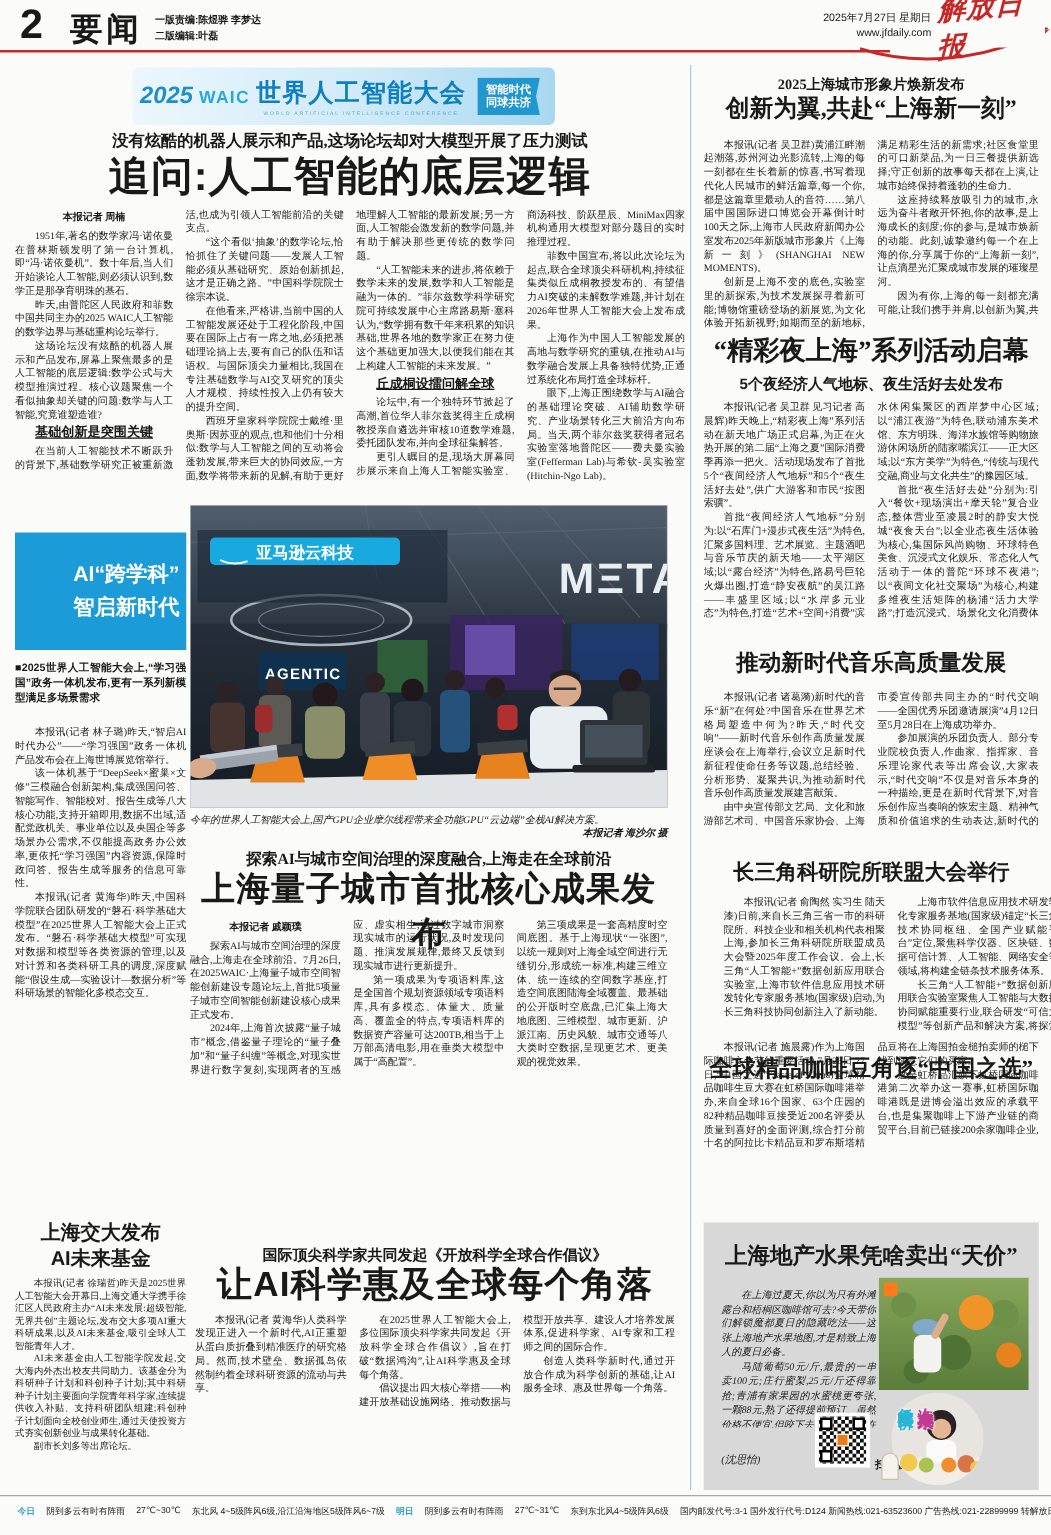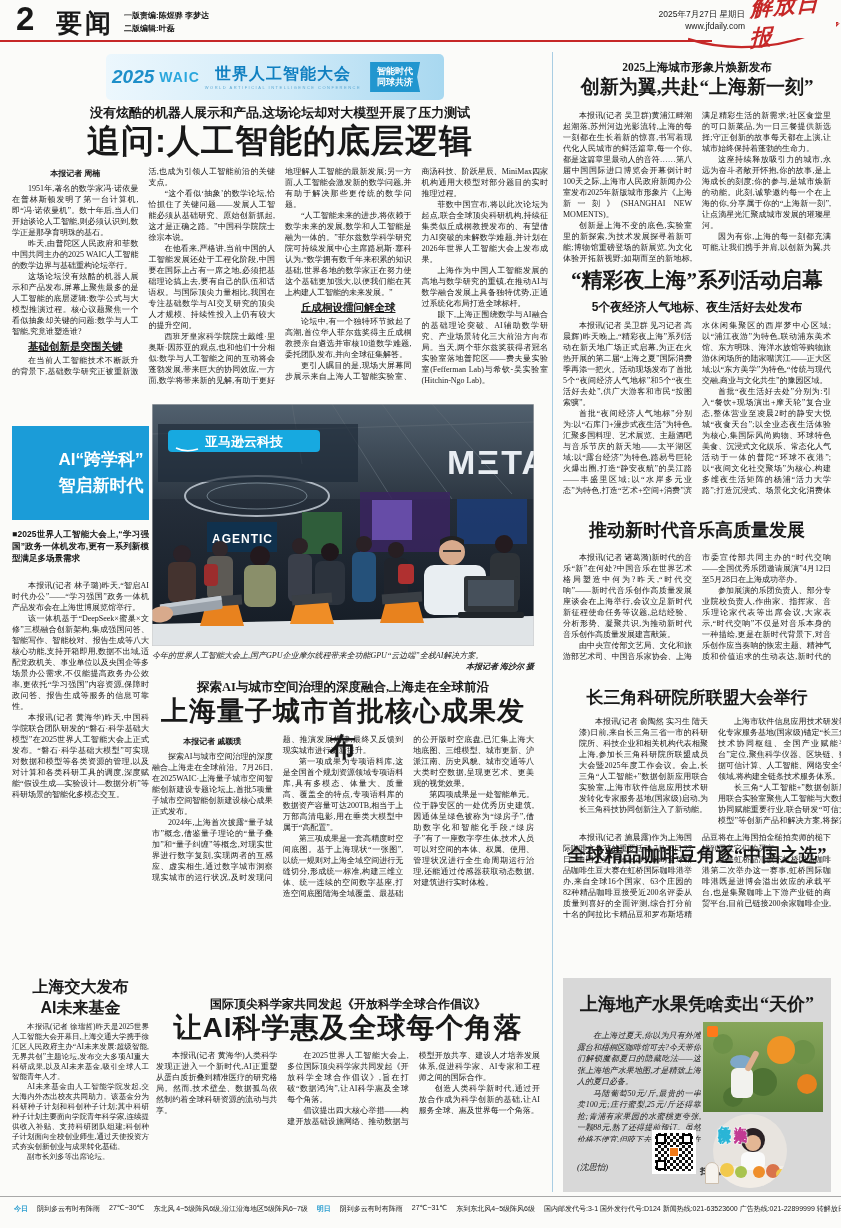--- a/index.html
+++ b/index.html
@@ -23,21 +23,21 @@
   #redline { left:0; top:40px; width:712px; height:2px; background:#c62828; }
   #swoosh { left:688px; top:22px; width:153px; height:38px; z-index:2; }
 
   
   #waic { left:106px; top:54px; width:338px; height:46px; border-radius:5px;
           background:linear-gradient(90deg,#ecf7fd,#cfeaf8 55%,#a8d8f0);
           display:flex; align-items:center; padding:0 6px; gap:5px; }
   #waic .yr { font-size:19px; font-weight:bold; font-style:italic; color:#1e8fc9; }
   #waic .acr { font-size:14px; font-weight:bold; color:#2aa7dd; letter-spacing:1px; }
   #waic .tblock { display:flex; flex-direction:column; align-items:center; }
-  #waic .ttl { font-size:16px; font-weight:bold; color:#0f7fc0; letter-spacing:1px; }
+  #waic .ttl { font-size:20px; font-weight:bold; color:#0f7fc0; letter-spacing:1px; }
   #waic .eng { font-size:4px; color:#5da9d3; letter-spacing:1.5px; }
   #waic .badge { margin-left:4px; background:#2196cf; color:#fff; font-size:9px; font-weight:bold;
                  line-height:11px; padding:4px 7px; text-align:center;
                  clip-path:polygon(0 0,100% 0,94% 50%,100% 100%,0 100%); }
 
   
   #lead-kicker { left:12px; top:104px; width:536px; font-size:13px; font-weight:bold; }
   #lead-headline { left:12px; top:119px; width:536px; font-size:33px; font-weight:bold; letter-spacing:1px; }
   #lead-body { left:12px; top:166px; width:536px; height:234px; column-count:4; column-gap:10px; }
 
@@ -282,21 +282,20 @@
 </div>
 
 <div class="abs ctr" id="q-kicker">探索AI与城市空间治理的深度融合,上海走在全球前沿</div>
 <div class="abs ctr sans" id="q-headline">上海量子城市首批核心成果发布</div>
 <div class="abs body-text clip" id="q-body">
     <div class="byline">本报记者 戚颖璞</div>
     <div class="para">探索AI与城市空间治理的深度融合,上海走在全球前沿。7月26日,在2025WAIC·上海量子城市空间智能创新建设专题论坛上,首批5项量子城市空间智能创新建设核心成果正式发布。</div>
     <div class="para">2024年,上海首次披露“量子城市”概念,借鉴量子理论的“量子叠加”和“量子纠缠”等概念,对现实世界进行数字复刻,实现两者的互感应、虚实相生,通过数字城市洞察现实城市的运行状况,及时发现问题、推演发展规律,最终又反馈到现实城市进行更新提升。</div>
     <div class="para">第一项成果为专项语料库,这是全国首个规划资源领域专项语料库,具有多模态、体量大、质量高、覆盖全的特点,专项语料库的数据资产容量可达200TB,相当于上万部高清电影,用在垂类大模型中属于“高配置”。</div>
     <div class="para">第三项成果是一套高精度时空间底图。基于上海现状“一张图”,以统一规则对上海全域空间进行无缝切分,形成统一标准,构建三维立体、统一连续的空间数字基座,打造空间底图陆海全域覆盖、最基础的公开版时空底盘,已汇集上海大地底图、三维模型、城市更新、沪派江南、历史风貌、城市交通等八大类时空数据,呈现更艺术、更美观的视觉效果。</div>
-    <div class="para">第四项成果是一处智能单元。位于静安区的一处优秀历史建筑,因通体呈绿色被称为“绿房子”,借助数字化和智能化手段,“绿房子”有了一座数字孪生体,技术人员可以对空间的本体、权属、使用、管理状况进行全生命周期运行治理,还能通过传感器获取动态数据,对建筑进行实时体检。</div>
   </div>
 
 <div class="abs ctr sans" id="jt-headline">
   <span>上海交大发布</span><br>
   <span>AI未来基金</span>
 </div>
 <div class="abs body-text clip" id="jt-body">
     <div class="para">本报讯(记者 徐瑞哲)昨天是2025世界人工智能大会开幕日,上海交通大学携手徐汇区人民政府主办“AI未来发展:超级智能,无界共创”主题论坛,发布交大多项AI重大科研成果,以及AI未来基金,吸引全球人工智能青年人才。</div>
     <div class="para">AI未来基金由人工智能学院发起,交大海内外杰出校友共同助力。该基金分为科研种子计划和科创种子计划;其中科研种子计划主要面向学院青年科学家,连续提供收入补贴、支持科研团队组建;科创种子计划面向全校创业师生,通过天使投资方式夯实创新创业与成果转化基础。</div>
     <div class="para">副市长刘多等出席论坛。</div>

